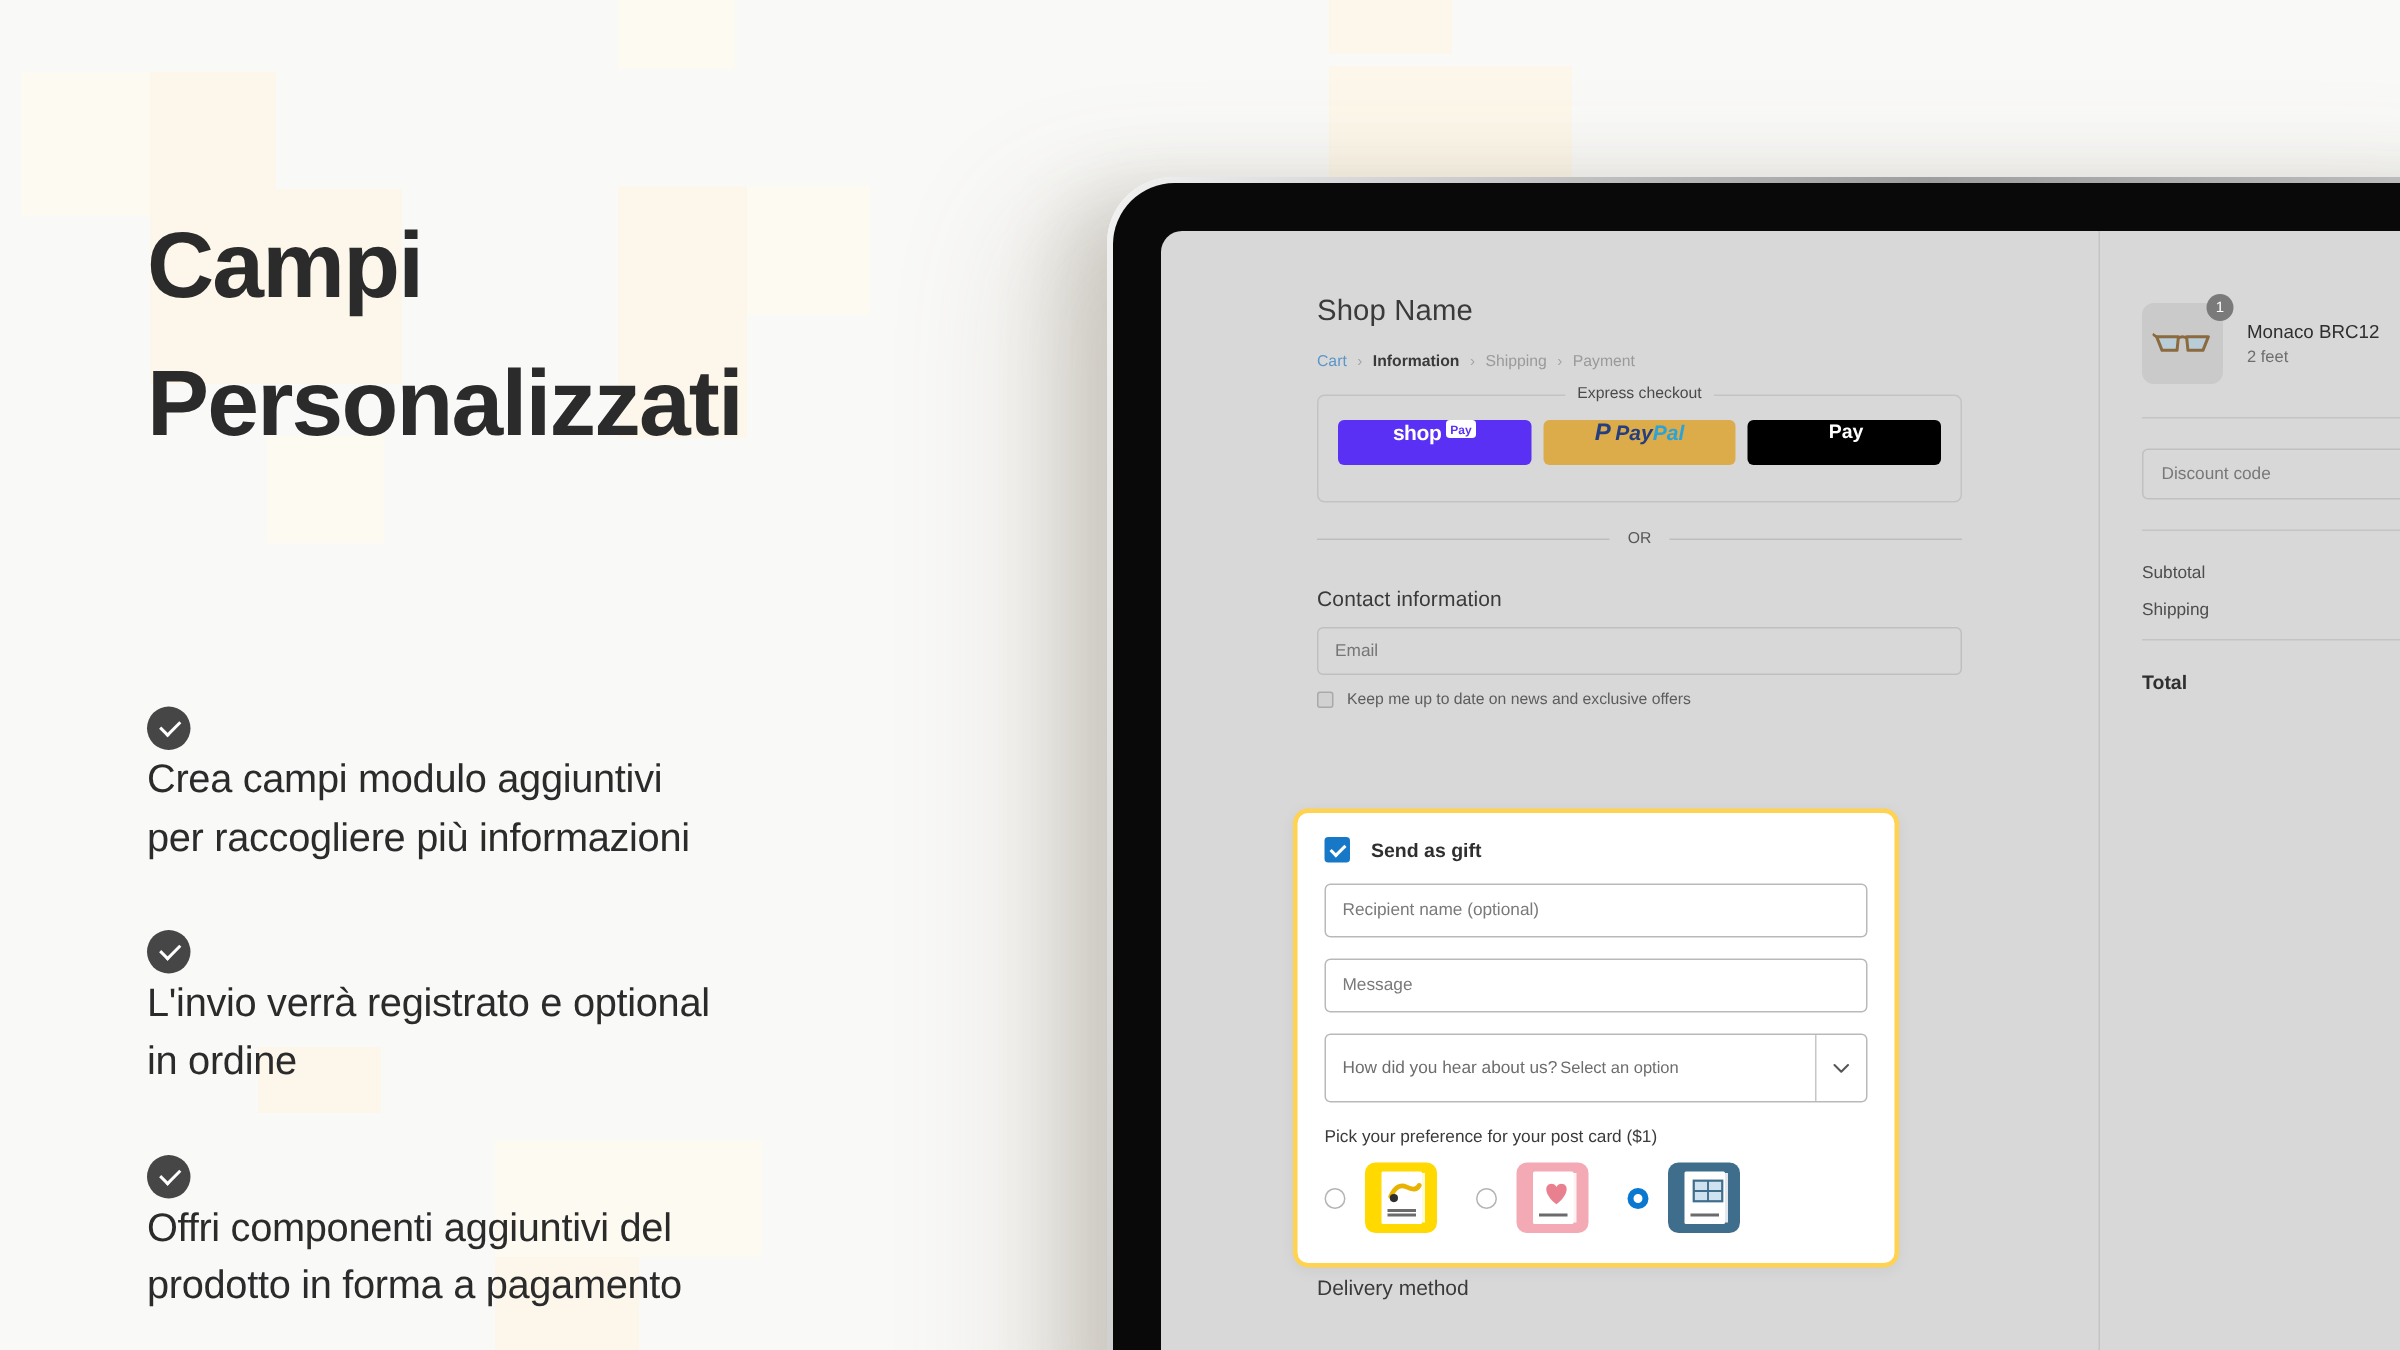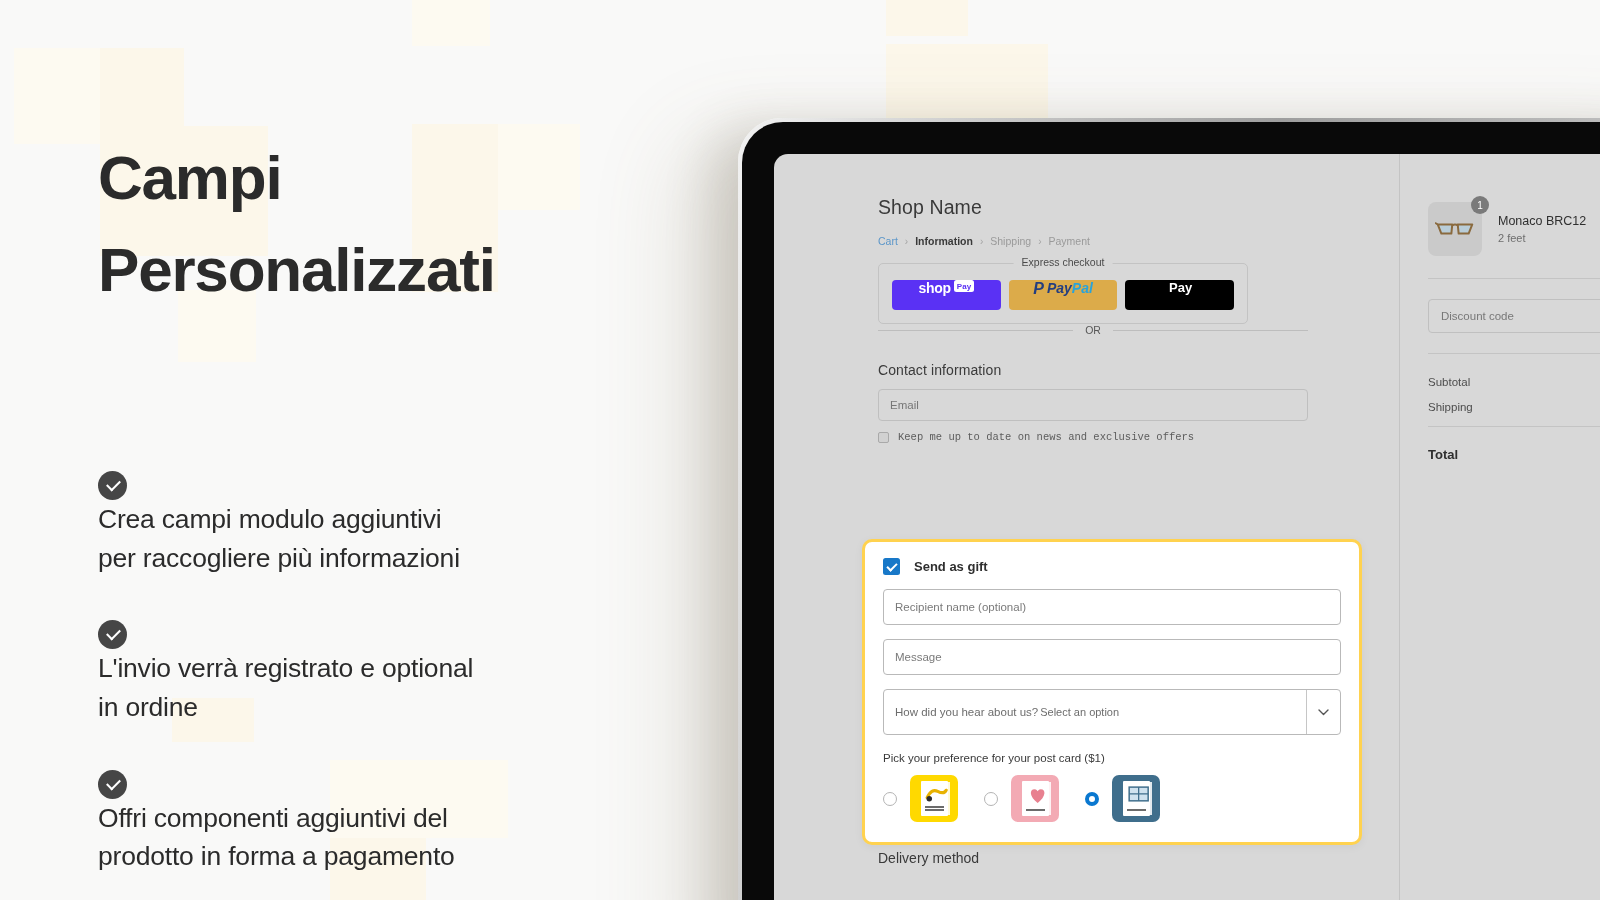--- a/index.html
+++ b/index.html
@@ -82,23 +82,23 @@
 
   .shop-name { font-size: 19.5px; color: #3a3a3a; font-weight: 400; letter-spacing: 0.1px; }
 
   .breadcrumb { display: flex; align-items: center; margin-top: 16px; font-size: 10.5px; }
   .bc-link { color: #5b96c9; }
   .bc-current { color: #3a3a3a; font-weight: 700; }
   .bc-muted { color: #9a9a9a; }
   .bc-sep { color: #a5a5a5; margin: 0 7px; font-size: 10px; }
 
   .express-box {
-    margin-top: 16px; width: 370px;
+    margin-top: 16px; width: 430px;
     border: 1px solid #c3c3c3; border-radius: 5px;
-    padding: 16px 13px 13px; position: relative;
+    padding: 16px 13px 24px; position: relative;
   }
   .express-label {
     position: absolute; top: -8px; left: 50%; transform: translateX(-50%);
     background: #d8d8d8; padding: 0 8px;
     font-size: 10.5px; color: #4a4a4a; white-space: nowrap;
   }
   .pay-row { display: flex; gap: 8px; }
   .pay-btn {
     flex: 1 1 0; height: 30px; border-radius: 4px;
     display: flex; align-items: flex-start; justify-content: center;
@@ -111,44 +111,44 @@
     border-radius: 2.5px; padding: 1.5px 3px; margin-left: 3px;
   }
   .pay-paypal { background: #dfae४7; }
   .pay-paypal { background: #dcab4a; color: #fff; }
   .pp-p1 { color: #243e7f; font-style: italic; font-weight: 700; font-size: 14px; }
   .pp-p2 { color: #2aa3d9; font-style: italic; font-weight: 700; font-size: 14px; }
   .pp-glyph { color: #243e7f; font-weight: 700; font-size: 16px; margin-right: 3px; font-style: italic; }
   .pay-apple { background: #000; }
   .pay-apple .ap-logo { font-size: 13px; margin-right: 2px; }
 
-  .or-row { display: flex; align-items: center; width: 430px; }
+  .or-row { display: flex; align-items: center; width: 430px; margin-top: 18px; }
   .or-line { flex: 1 1 auto; height: 1px; background: #bdbdbd; }
   .or-text { font-size: 10.5px; color: #575757; padding: 0 12px; }
 
   .section-title { font-size: 14px; color: #3a3a3a; margin-top: 26px; letter-spacing: 0.1px; }
 
   .field {
     width: 430px; height: 32px; margin-top: 11px;
     border: 1px solid #bfbfbf; border-radius: 4px;
     background: transparent; display: flex; align-items: center;
     padding: 0 11px; font-size: 11.5px; color: #767676;
   }
 
   .checkrow { display: flex; align-items: center; margin-top: 10px; }
   .cbox-empty {
     width: 11px; height: 11px; border: 1px solid #a9a9a9; border-radius: 2px;
     background: #d1d1d1; margin-right: 9px;
   }
-  .checkrow-label { font-size: 10.5px; color: #5d5d5d; font-family: Liberation Mono, monospace; }
+  .checkrow-label { font-size: 10.5px; color: #5d5d5d; }
 
   
   #gift-card {
     position: absolute; left: 88px; top: 385px;
-    width: 500px;
+    width: 404px;
     background: #fff; border: 3px solid #ffd24f; border-radius: 10px;
     padding: 16px 18px 20px;
     box-shadow: 0 2px 10px rgba(0,0,0,0.05);
   }
   .gift-head { display: flex; align-items: center; }
   .cbox-checked {
     width: 17px; height: 17px; border-radius: 2.5px; background: #1878c8;
     margin-right: 14px; position: relative; flex: 0 0 auto;
   }
   .cbox-checked::after {

